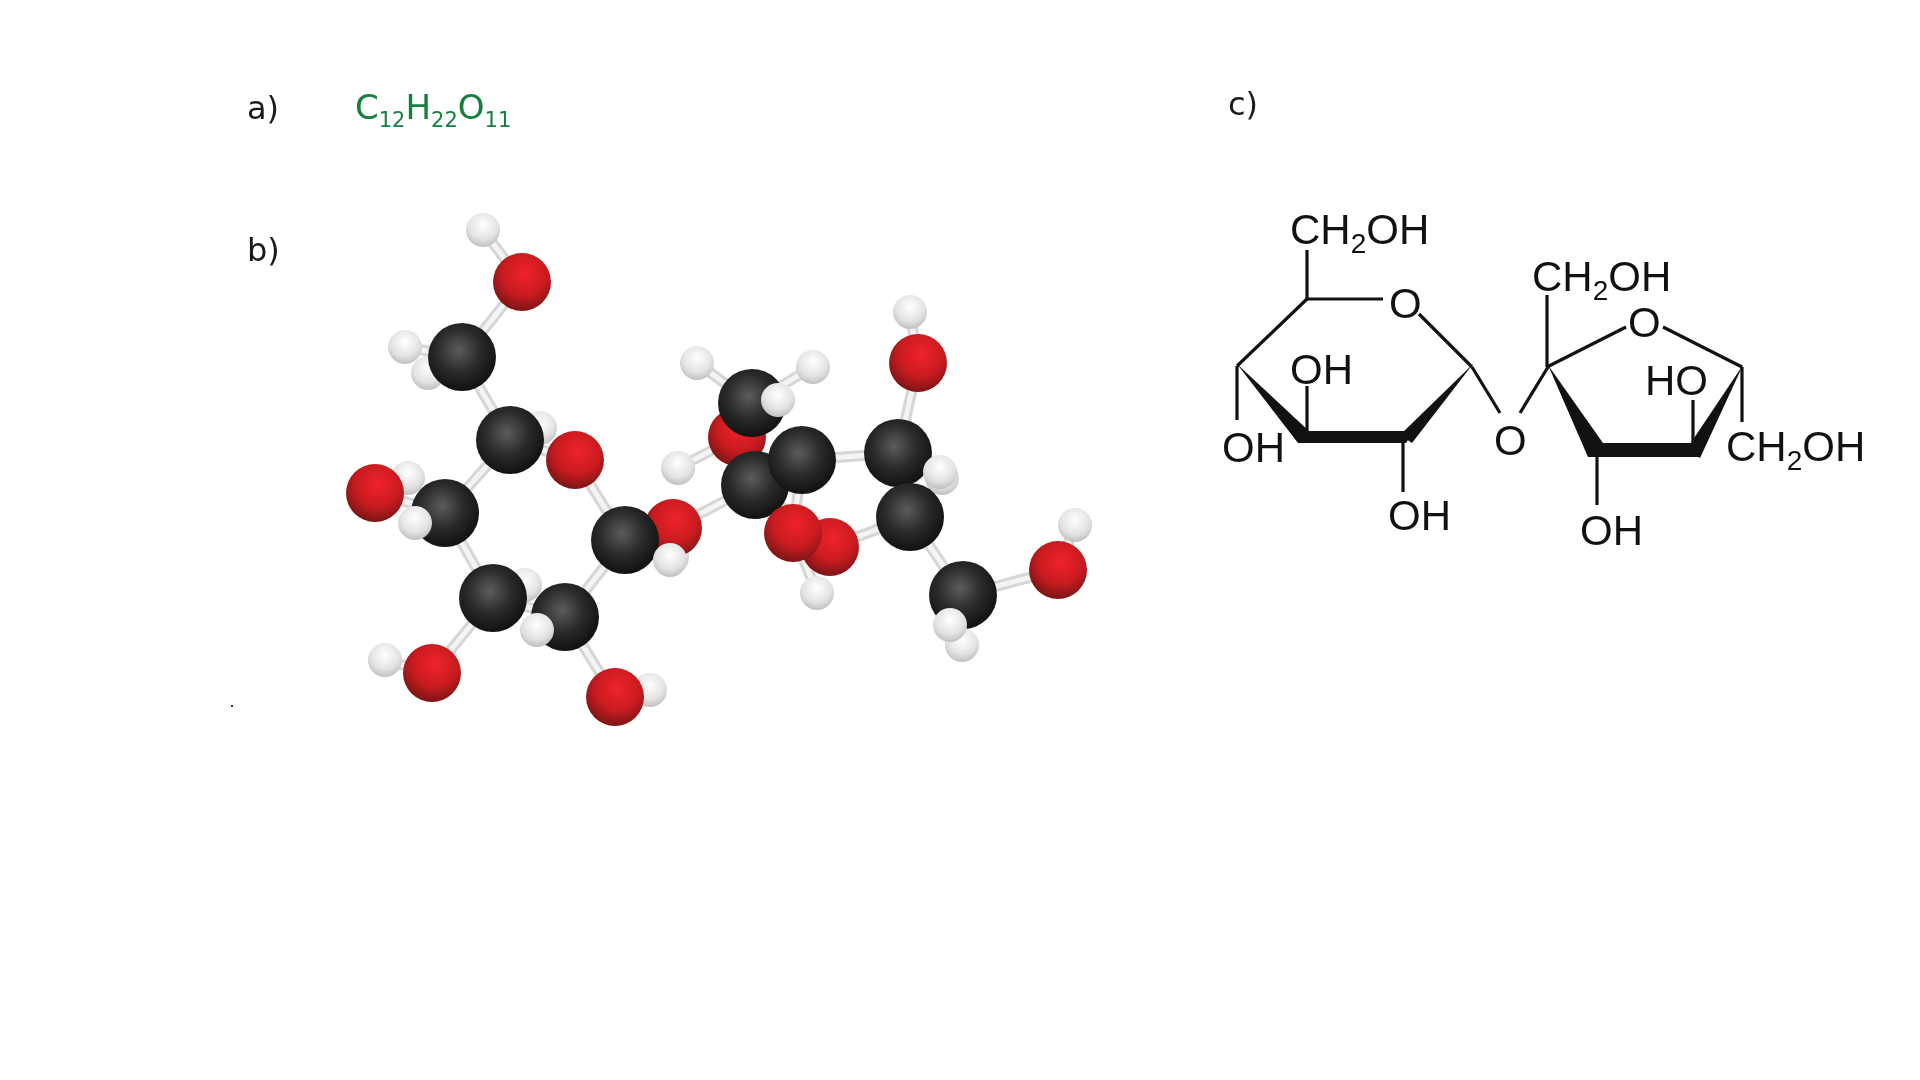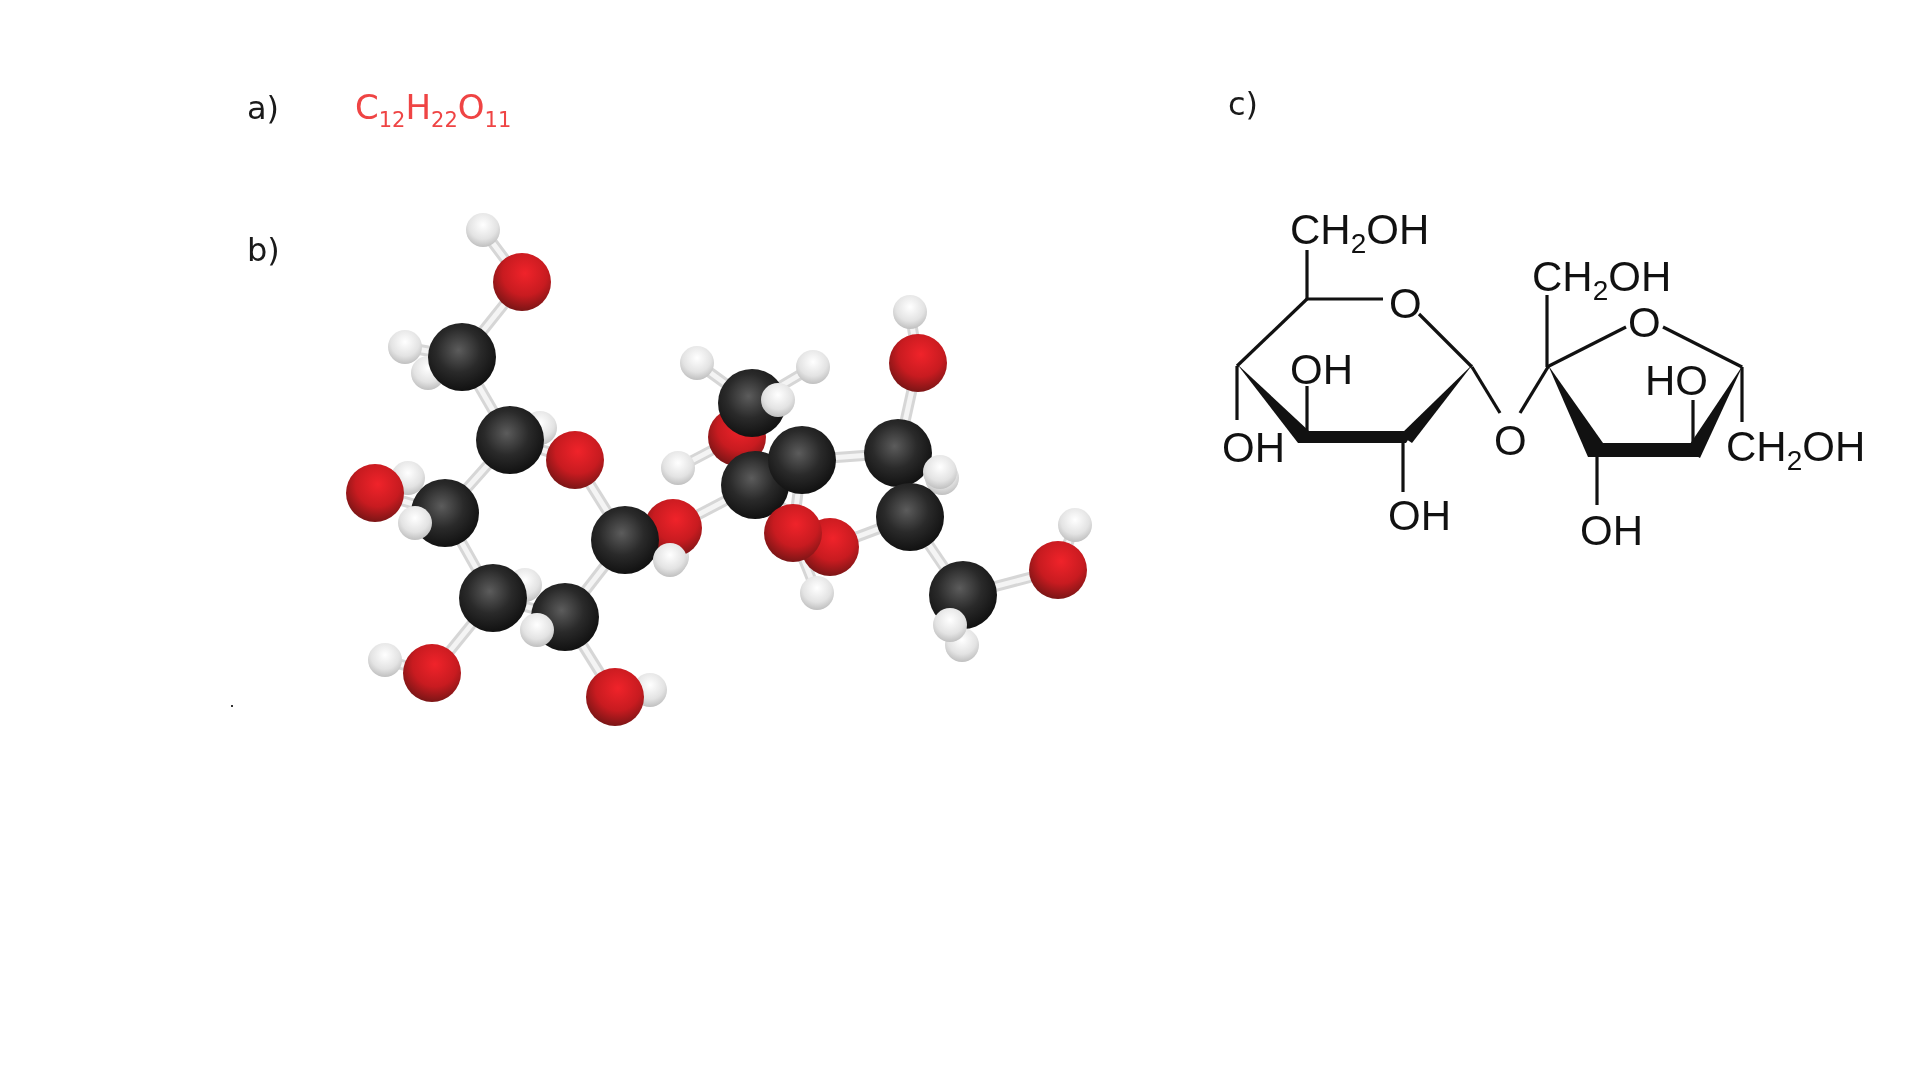--- a/index.html
+++ b/index.html
@@ -1,18 +1,18 @@
 <!DOCTYPE html>
 <html><head>
 <meta charset="utf-8">
 <style>
   html, body { margin:0; padding:0; background:#ffffff; }
   body { width:1920px; height:1080px; position:relative; overflow:hidden; font-family:"DejaVu Sans", sans-serif; color:#1a1a1a; }
   .panel-label { position:absolute; font-family:"DejaVu Sans", sans-serif; font-size:32px; color:#1a1a1a; line-height:1; }
-  .formula { position:absolute; left:355px; top:90px; font-family:"DejaVu Sans", sans-serif; font-size:34px; color:#ef4444; line-height:1; white-space:nowrap; }
+  .formula { position:absolute; left:355px; top:90px; font-family:"DejaVu Sans", sans-serif; font-size:34px; color:#15803d; line-height:1; white-space:nowrap; }
   .formula sub { font-size:21px; vertical-align:-8px; }
   svg { position:absolute; left:0; top:0; }
   .chem text { font-family:"Liberation Sans", sans-serif; font-size:42px; fill:#111; }
   .chem .sub { font-size:28px; }
 </style>
 </head>
 <body>
 
 <div class="panel-label" style="left:247px;top:92px;">a)</div>
 <div class="formula"><span>C</span><sub>12</sub><span>H</span><sub>22</sub><span>O</span><sub>11</sub></div>

